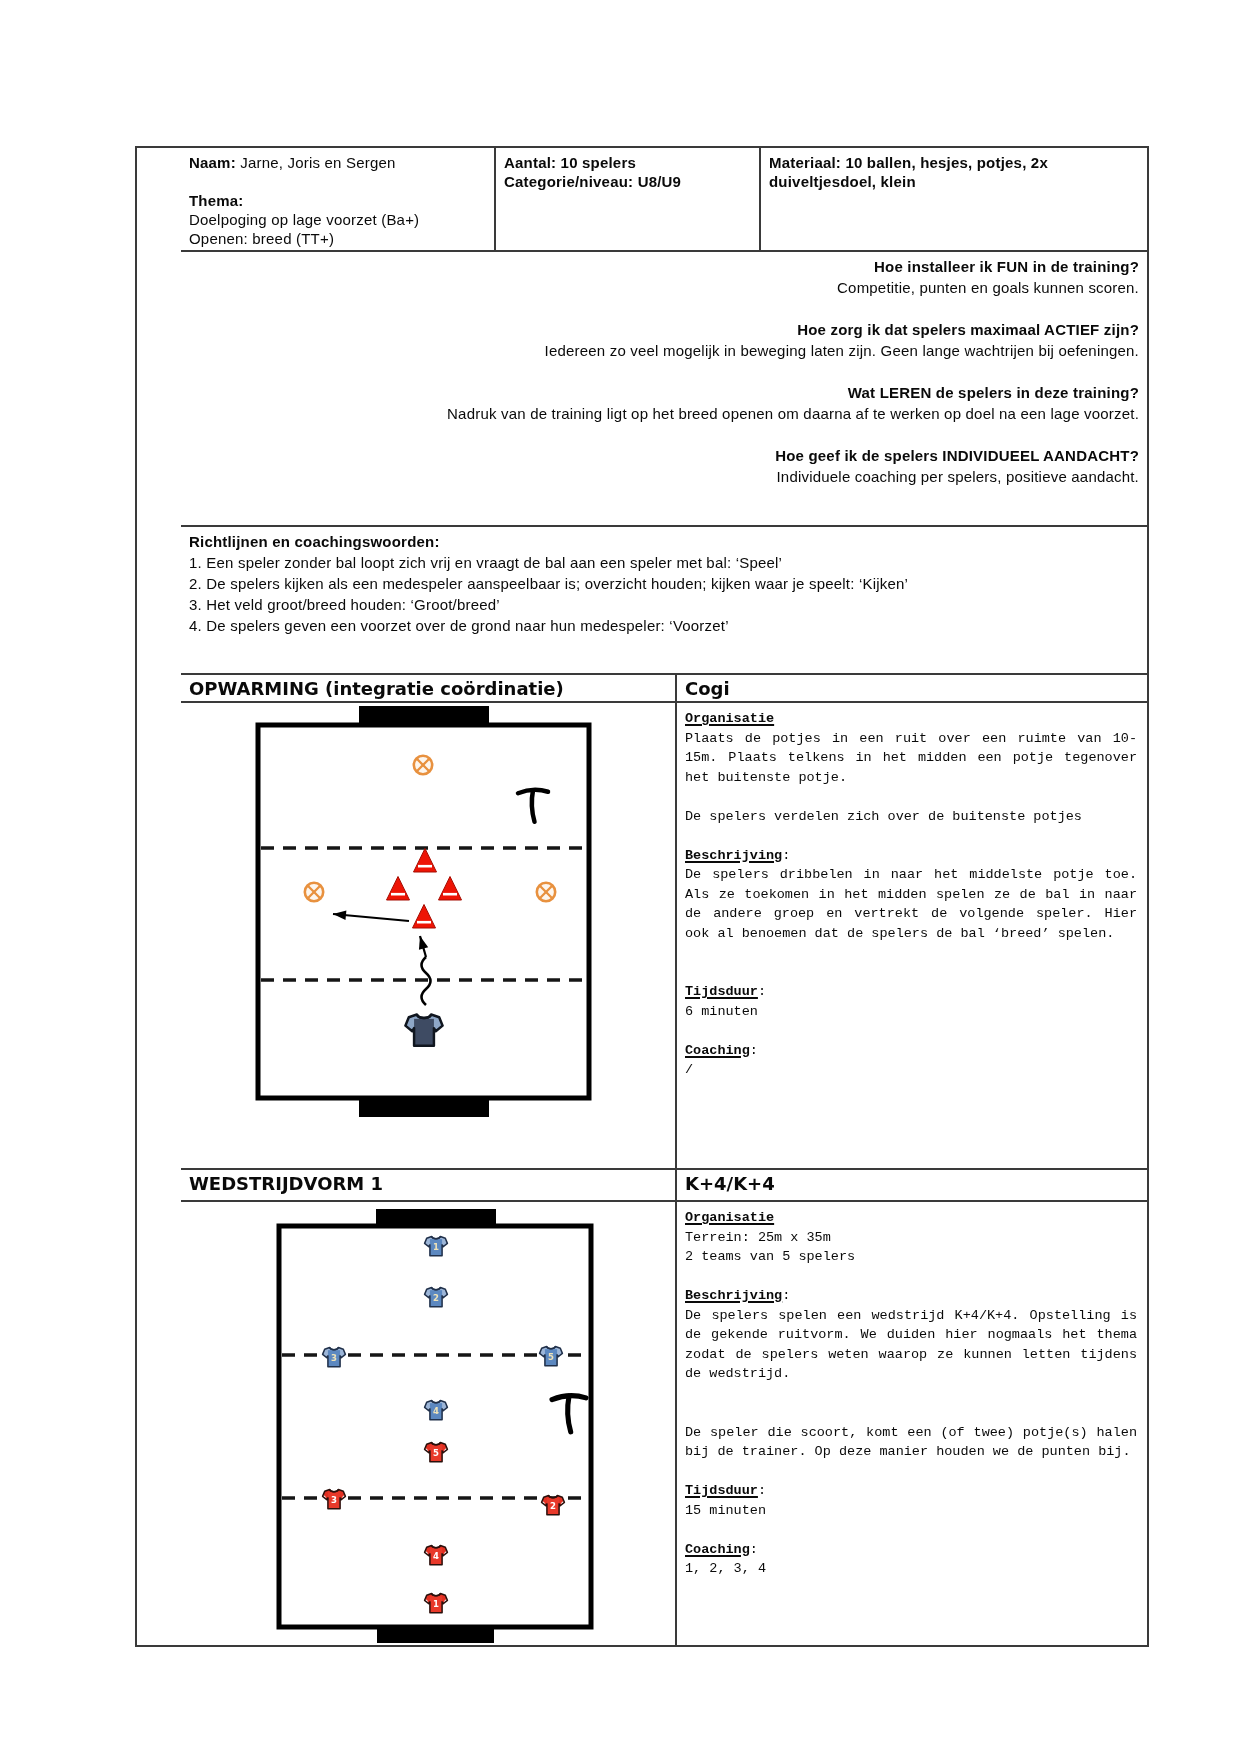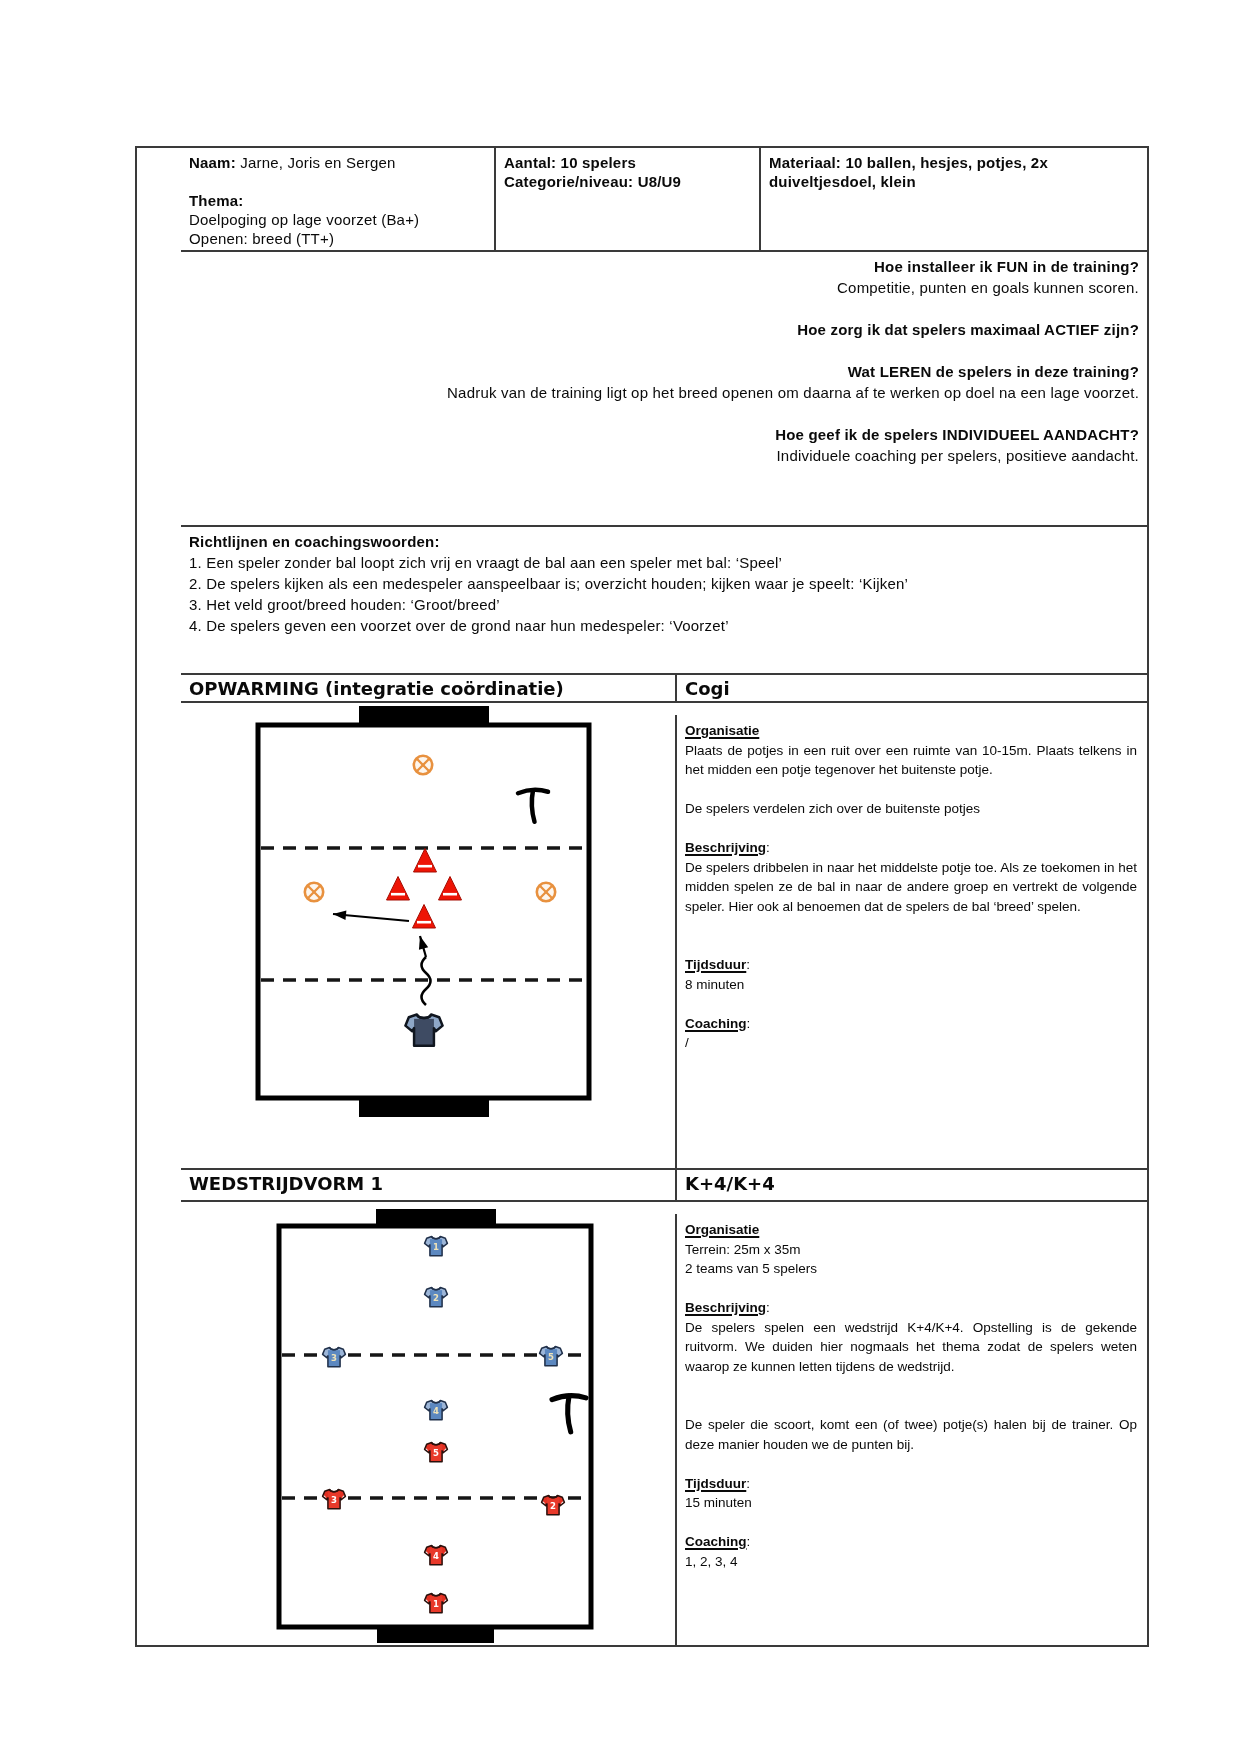--- a/index.html
+++ b/index.html
@@ -4,21 +4,21 @@
 <style>
   html,body{margin:0;padding:0;background:#ffffff;}
   .page{position:relative;width:1241px;height:1754px;background:#ffffff;overflow:hidden;color:#0a0a0a;}
   .doc{position:absolute;left:135px;top:146px;width:1014px;border:2px solid #3a3a3a;box-sizing:border-box;padding-left:44px;}
   .row{display:flex;border-top:2px solid #3a3a3a;box-sizing:border-box;}
   .row:first-child{border-top:none;}
   .cell{box-sizing:border-box;border-left:2px solid #3a3a3a;overflow:hidden;}
   .cell:first-child{border-left:none;}
   .f-sans{font-family:"Liberation Sans",sans-serif;font-size:15px;line-height:21px;letter-spacing:0.2px;}
   .f-head{font-family:"Liberation Sans",sans-serif;font-size:15px;line-height:19px;letter-spacing:0.2px;}
-  .f-ver{font-family:Liberation Sans, sans-serif;font-size:13.5px;line-height:19.5px;margin-top:12px;}
+  .f-ver{font-family:Liberation Mono, monospace;font-size:13.5px;line-height:19.5px;}
   .b{font-weight:bold;}
   .rowA{height:102px;}
   .cA1{flex:0 0 313px;padding:5px 8px;}
   .cA2{flex:0 0 265px;padding:5px 8px;}
   .cA3{flex:1 1 auto;padding:5px 8px;}
   .rowB{height:275px;text-align:right;}
   .rowC{height:148px;}
   .cellfull{flex:1 1 auto;padding:4px 8px;}
   .rowSH1{height:28px;}
   .rowSH2{height:32px;}
@@ -58,20 +58,21 @@
         <div class="b">Materiaal: 10 ballen, hesjes, potjes, 2x duiveltjesdoel, klein</div>
       </div>
     </div>
 
     <div class="row rowB f-sans">
       <div class="cellfull">
           <div class="b">Hoe installeer ik FUN in de training?</div>
           <div>Competitie, punten en goals kunnen scoren.</div>
           <div class="blank21"></div>
           <div class="b">Hoe zorg ik dat spelers maximaal ACTIEF zijn?</div>
+          <div>Iedereen zo veel mogelijk in beweging laten zijn. Geen lange wachtrijen bij oefeningen.</div>
           <div class="blank21"></div>
           <div class="b">Wat LEREN de spelers in deze training?</div>
           <div>Nadruk van de training ligt op het breed openen om daarna af te werken op doel na een lage voorzet.</div>
           <div class="blank21"></div>
           <div class="b">Hoe geef ik de spelers INDIVIDUEEL AANDACHT?</div>
           <div>Individuele coaching per spelers, positieve aandacht.</div>
         </div>
     </div>
 
     <div class="row rowC f-sans">
@@ -150,21 +151,21 @@
           <div><span class="hU">Organisatie</span></div>
           <div class="just">Plaats de potjes in een ruit over een ruimte van 10-15m. Plaats telkens in het midden een potje tegenover het buitenste potje.</div>
           <div class="blank195"></div>
           <div class="just">De spelers verdelen zich over de buitenste potjes</div>
           <div class="blank195"></div>
           <div><span class="hU">Beschrijving</span>:</div>
           <div class="just">De spelers dribbelen in naar het middelste potje toe. Als ze toekomen in het midden spelen ze de bal in naar de andere groep en vertrekt de volgende speler. Hier ook al benoemen dat de spelers de bal ‘breed’ spelen.</div>
           <div class="blank195"></div>
           <div class="blank195"></div>
           <div><span class="hU">Tijdsduur</span>:</div>
-          <div class="just">8 minuten</div>
+          <div class="just">6 minuten</div>
           <div class="blank195"></div>
           <div><span class="hU">Coaching</span>:</div>
           <div class="just">/</div>
         </div>
     </div>
 
     <div class="row rowSH2">
       <div class="cell colL sec-title">WEDSTRIJDVORM 1</div>
       <div class="cell colR sec-title">K+4/K+4</div>
     </div>

